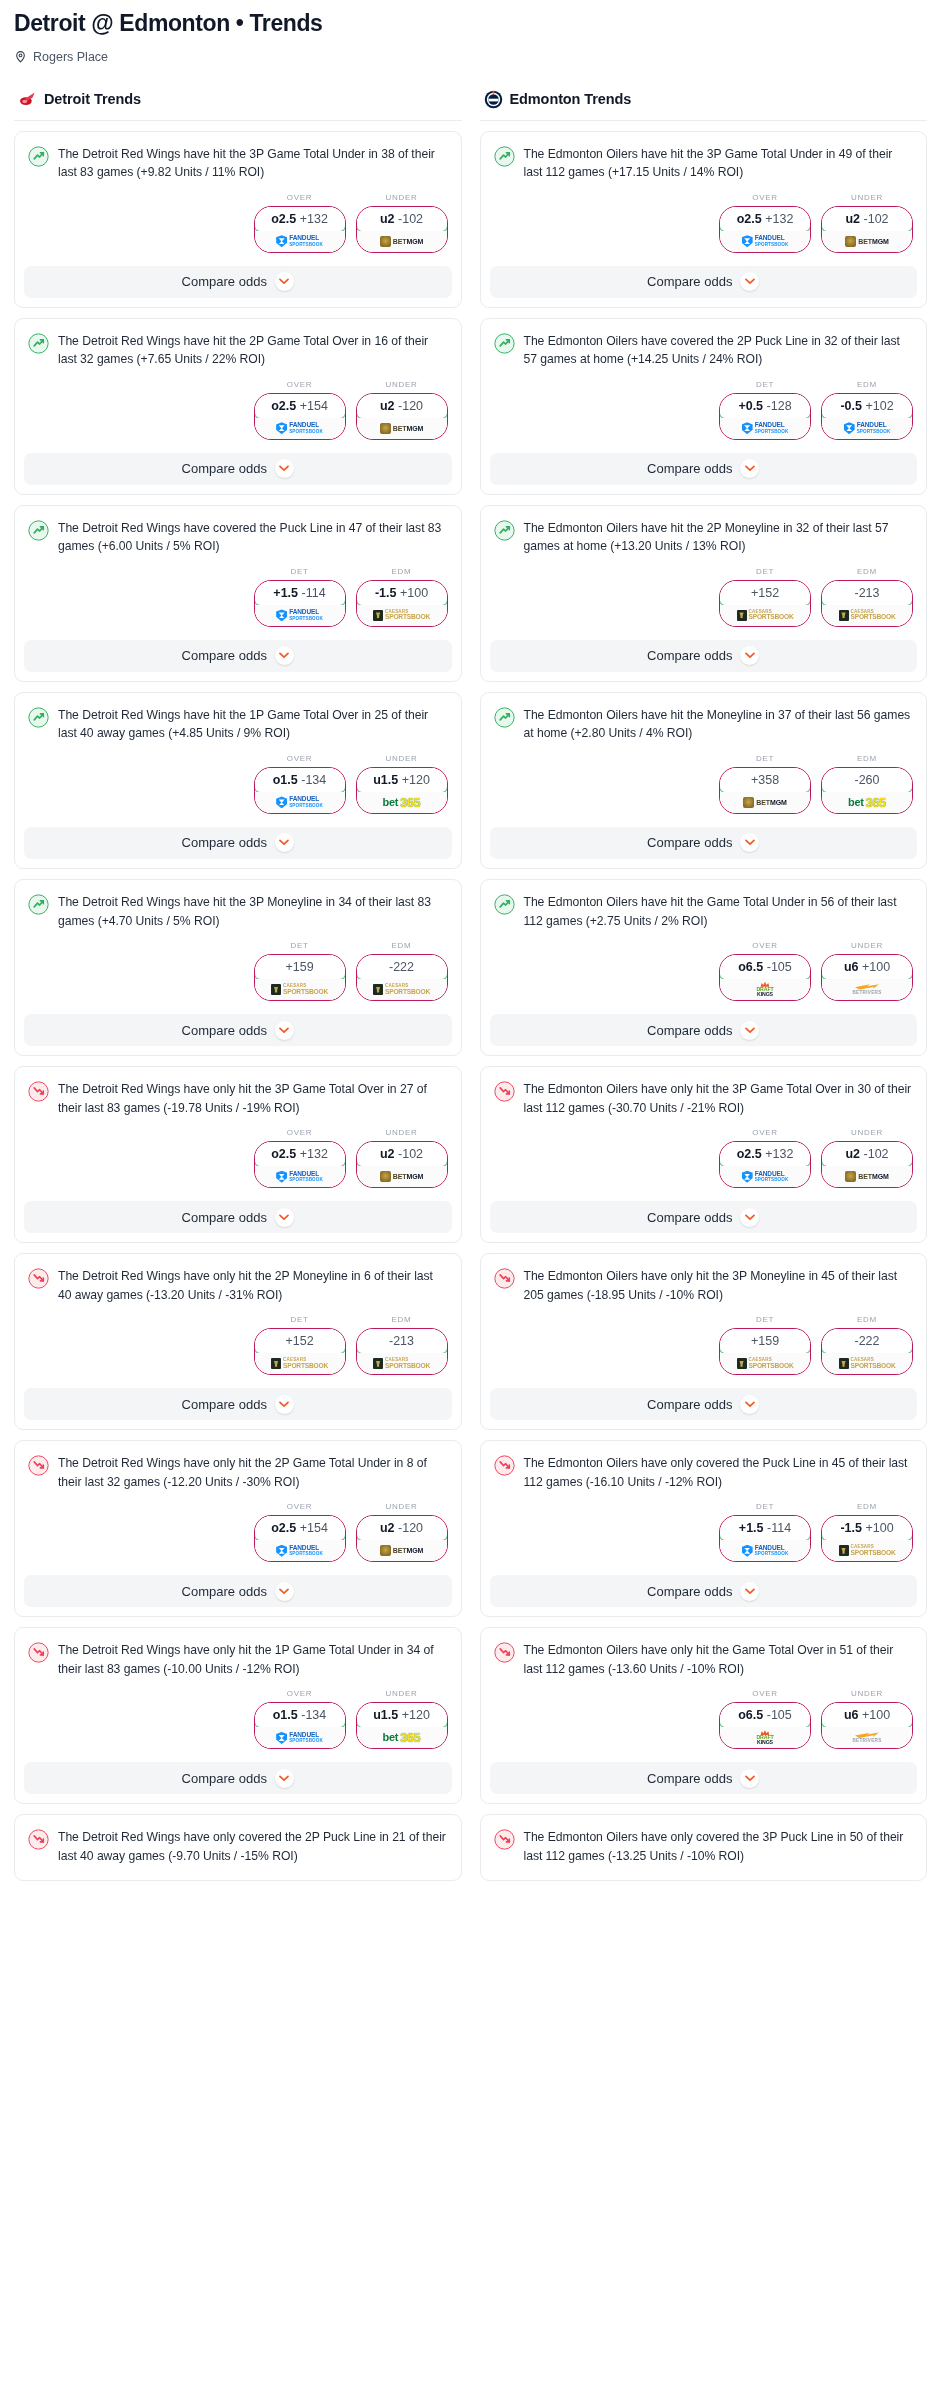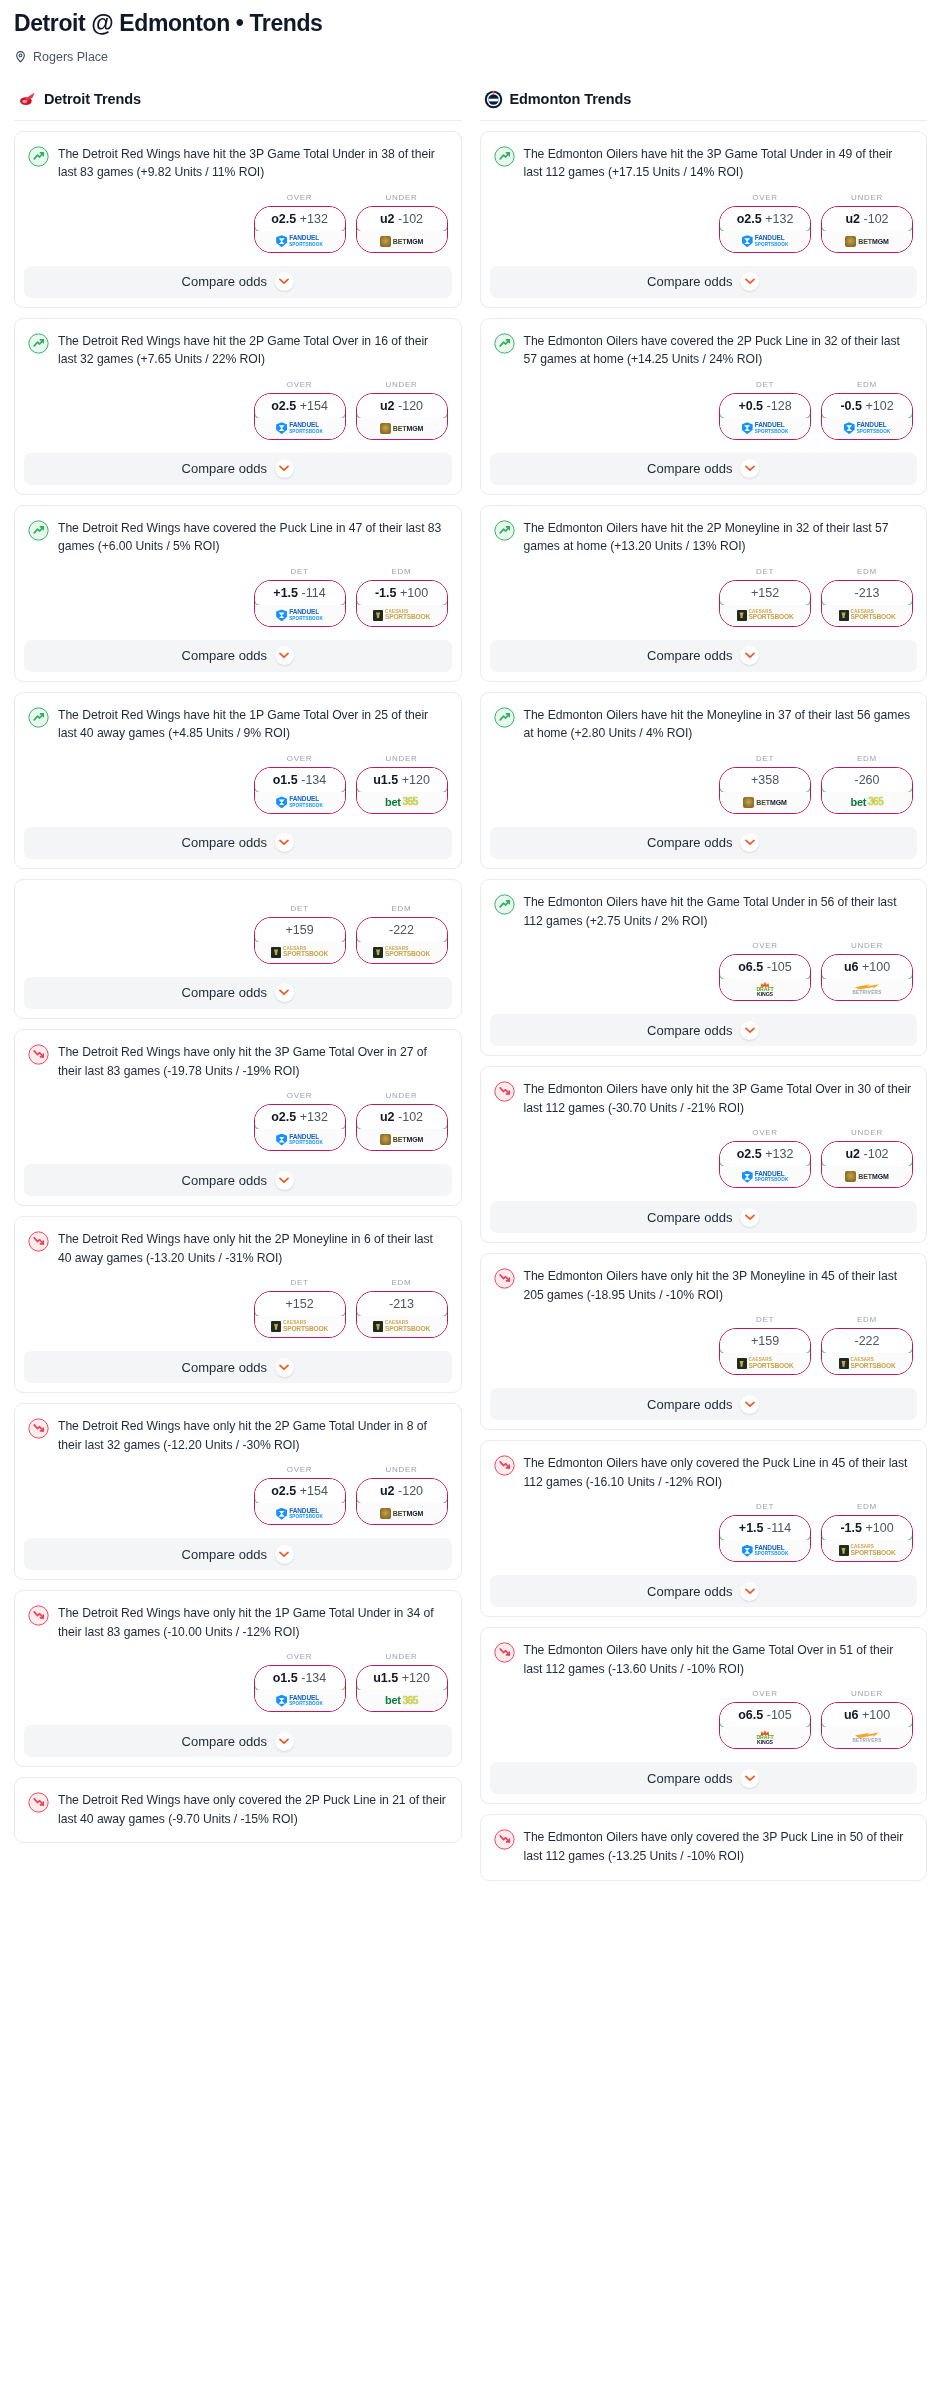--- a/index.html
+++ b/index.html
@@ -145,21 +145,21 @@
     width:10px;height:11px;background:#1c2b1f;border-radius:1px;
     display:flex;align-items:center;justify-content:center;
   }
   .bk-cz .cup::after{content:"";width:5px;height:6px;background:#c8a44a;
     clip-path: polygon(8% 0,92% 0,72% 62%,72% 100%,28% 100%,28% 62%);}
   .bk-cz .stack{display:flex;flex-direction:column;align-items:flex-start;}
   .bk-cz .t1{font-size:4.5px;font-weight:700;color:#c8a44a;letter-spacing:0.2px;}
   .bk-cz .t2{font-size:6.6px;font-weight:700;color:#c8a44a;letter-spacing:-0.2px;}
 
   .bk-b365 .bet{font-size:11px;font-weight:700;color:#0b7a3b;letter-spacing:-0.4px;}
-  .bk-b365 .n365{font-size:10px;font-weight:400;color:#ffdf1b;letter-spacing:-0.4px;
+  .bk-b365 .n365{font-size:13px;font-weight:700;color:#ffdf1b;letter-spacing:-0.4px;
      text-shadow:0 0 1px #0b7a3b;}
 
   .bk-dk .stack{display:flex;flex-direction:column;align-items:center;}
   .bk-dk .crown{width:9px;height:5px;background:#f15a22;
      clip-path:polygon(0 100%,14% 22%,32% 62%,50% 0,68% 62%,86% 22%,100% 100%);}
   .bk-dk .t1{font-size:5.2px;font-weight:700;color:#53a318;letter-spacing:-0.1px;}
   .bk-dk .t2{font-size:5.2px;font-weight:700;color:#111827;letter-spacing:-0.1px;}
 
   .bk-br .stack{display:flex;flex-direction:column;align-items:center;gap:1px;}
   .bk-br .swoosh{width:24px;height:6px;background:#f5a623;
@@ -416,20 +416,30 @@
           <span class="compare-label">Compare odds</span>
           <span class="chev-btn">
             <svg width="10" height="7" viewBox="0 0 10 7">
               <path d="M1 1.4 L5 5.2 L9 1.4" fill="none" stroke="#f15a22" stroke-width="1.7" stroke-linecap="round" stroke-linejoin="round"></path>
             </svg>
           </span>
         </div>
       </div>
       <div class="trend-card">
         <div class="trend-body">
+          <div class="trend-top">
+            <span>
+              <svg class="trend-icon" viewBox="0 0 22 22">
+                <circle cx="11" cy="11" r="10.1" fill="#e9f8ef" stroke="#2eaf5b" stroke-width="1"></circle>
+                <path d="M6.5 13.5 L10 9.6 L12.2 11.6 L16 7.2" fill="none" stroke="#2eaf5b" stroke-width="1.7" stroke-linecap="round" stroke-linejoin="round"></path>
+                <path d="M16 7.2 L16 10.2 M16 7.2 L13 7.2" stroke="#2eaf5b" stroke-width="1.7" stroke-linecap="round"></path>
+              </svg>
+            </span>
+            <span class="trend-text">The Detroit Red Wings have hit the 3P Moneyline in 34 of their last 83 games (+4.70 Units / 5% ROI)</span>
+          </div>
           <div class="odds-row">
             <div class="odds-cell">
               <div class="odds-label">DET</div>
               <div class="odds-box">
                 <div class="odds-price"><span class="num">+159</span></div>
                 <div class="book-strip">
                   <div class="bk bk-cz">
                     <span class="cup"></span>
                     <span class="stack">
                       <span class="t1">CAESARS</span>

